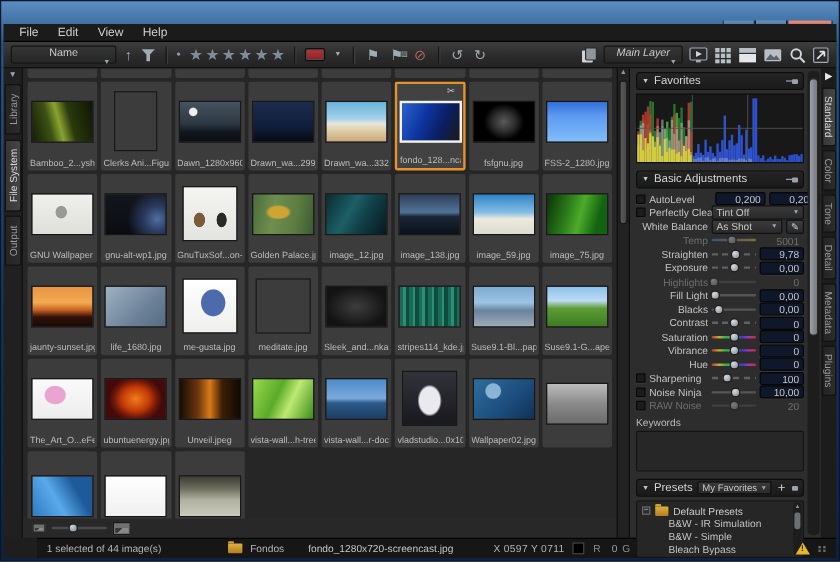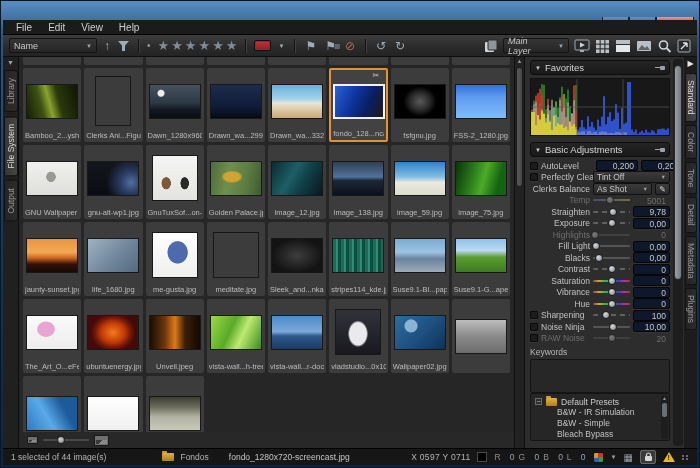--- a/index.html
+++ b/index.html
@@ -21,21 +21,21 @@
   .win-btn.min{ border-radius:0 0 0 3px; }
   .win-btn.close{ border-radius:0 0 3px 0; width:38px;
         background:linear-gradient(180deg,#e89a8a,#c8412c 45%,#9c2613 90%); }
   
   .content{ position:absolute; top:20px; left:3px; right:3px; bottom:3px; background:#1e1e1e; display:flex; flex-direction:column; overflow:hidden; }
   .menubar{ height:15px; background:#1b1b1b; display:flex; align-items:center; padding-left:6px; gap:2px; border-bottom:1px solid #000; }
   .menu-item{ color:#cfcfcf; font-size:10px; padding:1px 7px; border-radius:2px; }
   .toolbar{ height:22px; background:linear-gradient(180deg,#3d3d3d,#2a2a2a 60%,#232323); border-bottom:1px solid #0e0e0e;
         display:flex; align-items:center; padding:0 6px; gap:5px; }
   .tb-select{ height:15px; background:linear-gradient(180deg,#353535,#262626); border:1px solid #131313; border-radius:2px;
-        color:#c8c8c8; font-size:9px; display:flex; align-items:center; padding:0 4px; }
+        color:#c8c8c8; font-size:9px; display:flex; align-items:center; padding:0 4px;flex-direction:column; }
   .tb-select .arr{ margin-left:auto; padding-left:8px; color:#9aa4ae; font-size:6px; }
   .sel-name{ width:88px; }
   .sel-layer{ width:66px; }
   .tb-icon{ color:#9fabb5; font-size:12px; line-height:12px; padding:0 2px; }
   .tb-sep{ width:1px; height:14px; background:#141414; box-shadow:1px 0 0 #3f3f3f; margin:0 3px; }
   .stars{ display:flex; gap:2px; align-items:center; }
   .star{ color:#7f8d99; font-size:13px; line-height:13px; }
   .dot-rate{ color:#8f9aa4; font-size:10px; margin-right:2px; }
   .swatch{ width:17px; height:11px; background:linear-gradient(180deg,#c03434,#8e1f1f); border:1px solid #101010; border-radius:2px; box-shadow:0 0 0 1px #4a4a4a inset; }
   .flag-review{ position:relative; }
@@ -132,21 +132,21 @@
   .tree-scroll::before{ content:"▲"; position:absolute; top:0; left:1px; font-size:5px; color:#8b939b; }
   .tree-scroll::after{ content:""; position:absolute; top:8px; left:1px; right:1px; height:14px; background:#6a6f74; border-radius:2px; }
   
   .right-tabs{ width:13px; background:#1c1c1c; display:flex; flex-direction:column; align-items:center; padding-top:2px; }
   .rt-arrow{ color:#e8e8e8; font-size:8px; line-height:10px; margin-bottom:4px; }
   .rtab{ writing-mode:vertical-rl; font-size:8.5px; color:#9a9a9a; background:linear-gradient(270deg,#2c2c2c,#242424);
         border:1px solid #121212; border-radius:0 3px 3px 0; padding:6px 0; margin-bottom:3px; }
   .rtab.active{ color:#dcdcdc; background:linear-gradient(270deg,#464646,#383838); }
   
   .statusbar{ height:17px; background:#161616; border-top:1px solid #000; display:flex; align-items:center; gap:6px;
-        padding:0 8px; color:#b4b4b4; font-size:8.5px; }
+        padding:0 8px; color:#b4b4b4; font-size:8.5px;margin-left:28px; }
   .sb-folder{ width:12px; height:8px; background:linear-gradient(180deg,#e0b13f,#b07f1f); border-radius:1px; position:relative; }
   .sb-folder::before{ content:""; position:absolute; top:-2px; left:0; width:5px; height:2px; background:#caa02f; border-radius:1px 1px 0 0; }
   .sb-right{ margin-left:auto; display:flex; align-items:center; gap:7px; }
   .coord{ letter-spacing:.3px; }
   .sb-swatch{ width:10px; height:10px; background:#000; border:1px solid #4a4a4a; }
   .chan{ display:flex; gap:4px; align-items:center; }
   .chan .cl{ color:#8d8d8d; } .chan .cv{ color:#93a3b8; min-width:10px; text-align:right; }
   .cm-icon{ width:11px; height:11px; border:1px solid #111; border-radius:2px;
         background:conic-gradient(#c23b2e 0 25%, #3a9a3a 0 50%, #2e5fc2 0 75%, #c2a02e 0 100%); }
   .sb-ddl{ color:#9aa4ae; font-size:6px; }
@@ -622,21 +622,21 @@
                 <span class="chk"></span>
                 <span class="adj-label">Perfectly Clear</span>
               </div>
               <div class="mini-select">
                 <span>Tint Off</span>
                 <span class="arr">▼</span>
               </div>
             </div>
             <div class="adj-row">
               <div class="adj-left">
-                <span class="adj-label">Clerks Balance</span>
+                <span class="adj-label">White Balance</span>
               </div>
               <div class="mini-select">
                 <span>As Shot</span>
                 <span class="arr">▼</span>
               </div>
               <span class="eyedrop">✎</span>
             </div>
             <div class="adj-row dis">
               <div class="adj-left">
                 <span class="adj-label">Temp</span>
@@ -755,20 +755,30 @@
               <div class="slider plain">
                 <span class="handle" style="left: 50%;"></span>
               </div>
               <span class="valbox">20</span>
             </div>
           </div>
 
         <div class="kw-label">Keywords</div>
         <div class="kw-box"></div>
 
+        <div class="sec-head presets-head">
+          <span class="tri">▼</span>
+          <span class="sec-title">Presets</span>
+          <div class="mini-select preset-select">
+            <span>My Favorites</span>
+            <span class="arr">▼</span>
+          </div>
+          <span class="plus-btn">+</span>
+          <span class="pin"></span>
+        </div>
         <div class="preset-tree">
           <div class="tree-row">
             <span class="expander">−</span>
             <span class="folder"></span>
             <span class="tree-label">Default Presets</span>
           </div>
           <div id="preset-items">
               <div class="tree-item">B&amp;W - IR Simulation</div>
               <div class="tree-item">B&amp;W - Simple</div>
               <div class="tree-item">Bleach Bypass</div>

